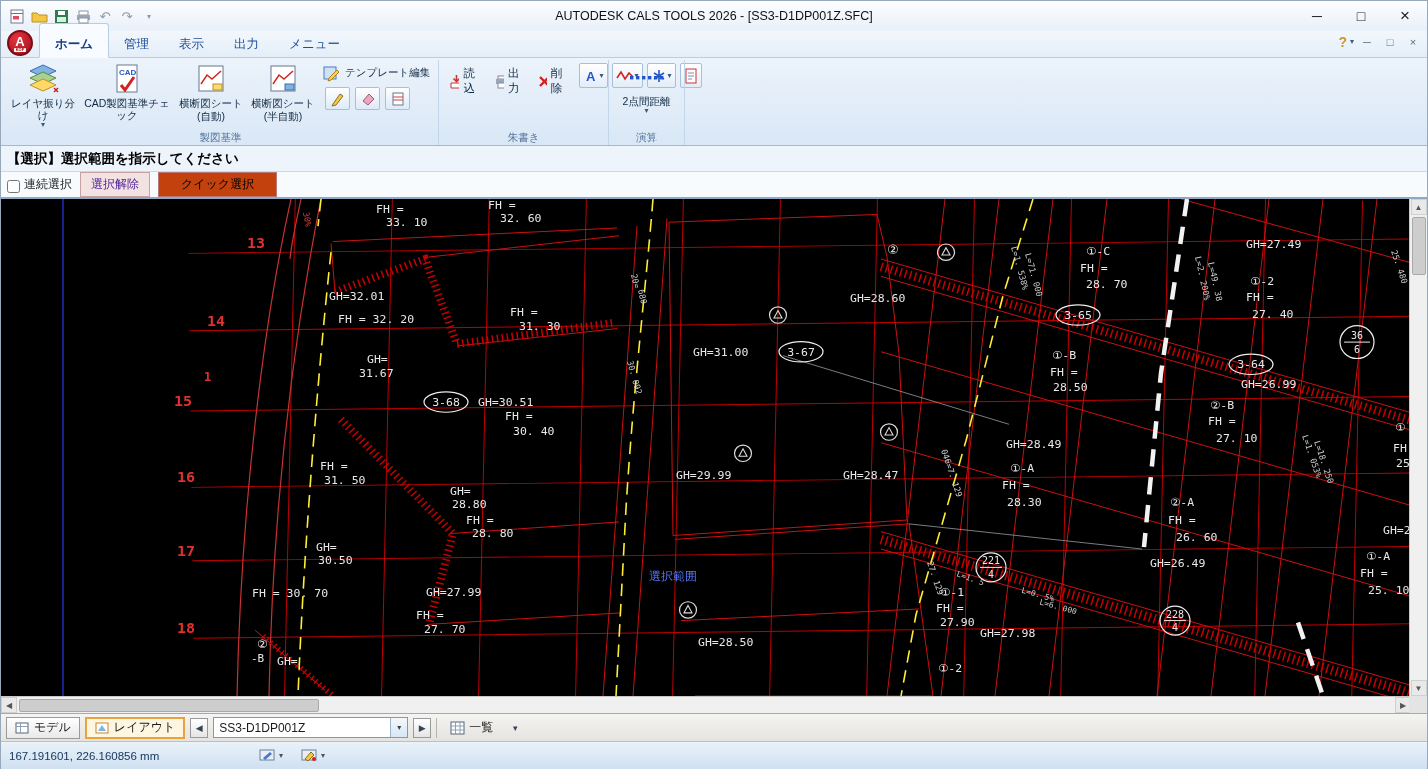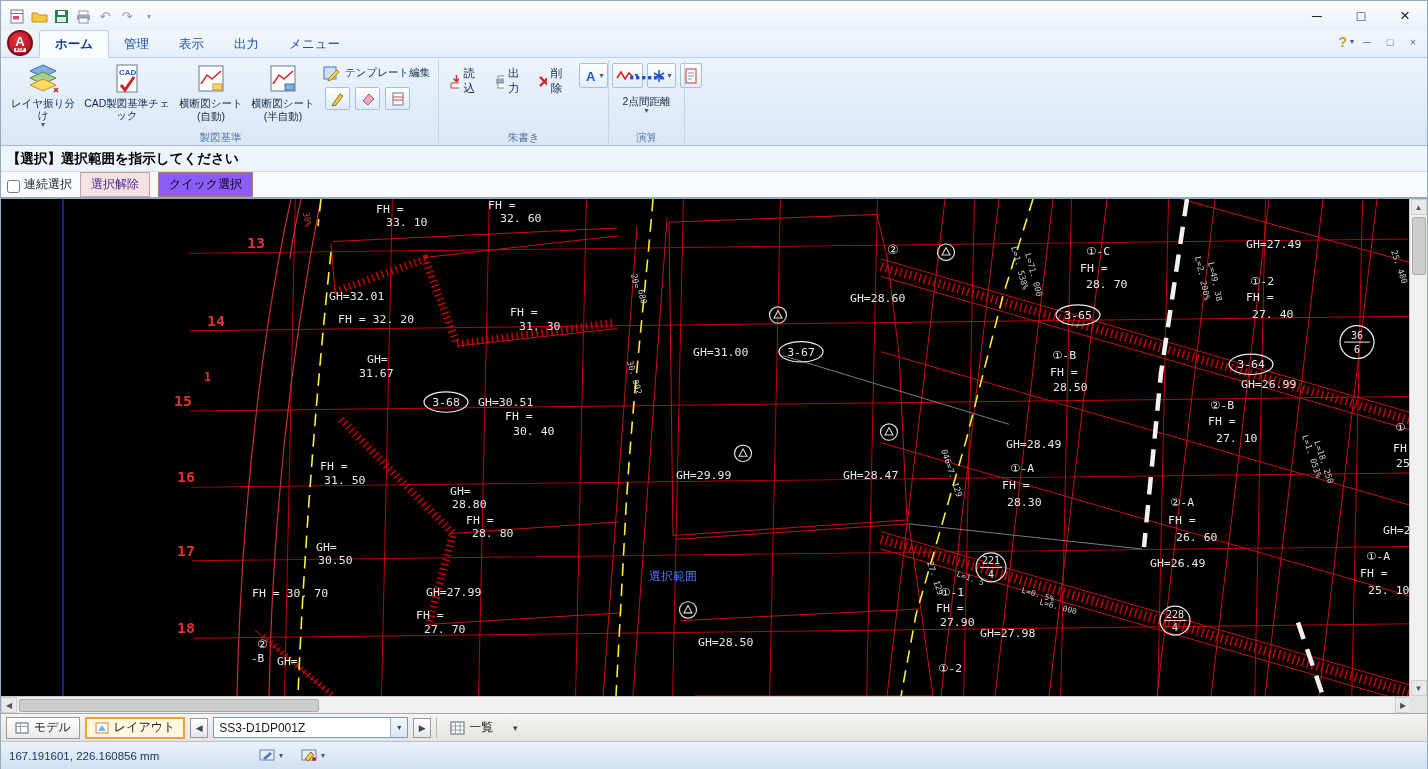--- a/index.html
+++ b/index.html
@@ -13,21 +13,21 @@
   .qicon{width:20px;height:20px;display:flex;align-items:center;justify-content:center;border-radius:2px}
   .qicon.glyph{font-size:13px;color:#8b9bb0}
   .title-text{position:absolute;left:0;right:0;text-align:center;font-size:12.5px;color:#111}
   .winbtns{margin-left:auto;display:flex;z-index:2}
   .winbtn{width:44px;height:29px;display:flex;align-items:center;justify-content:center;font-size:14px;color:#222}
 
   
   .tabrow{height:27px;background:linear-gradient(#f2f7fc,#e4eef8);display:flex;align-items:flex-end;border-bottom:1px solid #b9cde4;padding-left:4px;position:relative;flex:0 0 auto}
   .applogo{width:26px;height:26px;border-radius:50%;background:radial-gradient(circle at 35% 30%,#e5333f,#a00d1d);color:#fff;font-weight:bold;font-size:13px;display:flex;flex-direction:column;align-items:center;justify-content:center;margin:0 6px 1px 2px;border:2px solid #7c0a14;line-height:1}
   .applogo small{font-size:4px;background:#fff;color:#a00;padding:0 2px;border-radius:1px}
-  .rtab{padding:5px 15px 4px;color:#1f4e9c;font-size:12.5px;cursor:default}
+  .rtab{padding:12px 15px 4px;color:#1f4e9c;font-size:12.5px;cursor:default}
   .rtab.active{background:#f8fbff;border:1px solid #b9cde4;border-bottom:1px solid #f8fbff;border-radius:3px 3px 0 0;color:#17407f;font-weight:bold;margin-bottom:-1px}
   .tabrow-right{position:absolute;right:4px;top:3px;display:flex;align-items:center;gap:3px}
   .help-q{color:#c89а2a;color:#c89b2a;font-weight:bold;font-size:14px}
   .docbtn{width:20px;text-align:center;color:#5c6b7d;font-size:11px}
 
   
   .ribbon{height:88px;background:linear-gradient(#ecf3fb,#d9e7f6);border-bottom:1px solid #9fb9d6;display:flex;padding:2px 0 0 2px;flex:0 0 auto}
   .rgroup{position:relative;border-right:1px solid #c3d5e8;padding:1px 4px 13px;display:flex;align-items:flex-start}
   .glabel{position:absolute;bottom:0;left:0;right:0;text-align:center;font-size:10.5px;color:#55749c}
   .lbtn{width:72px;display:flex;flex-direction:column;align-items:center;padding:2px 1px 0;border:1px solid transparent;border-radius:3px}
@@ -43,21 +43,21 @@
   .sbtn{display:flex;align-items:center;gap:4px;padding:2px 5px;font-size:11.5px;color:#102a44;border:1px solid transparent;border-radius:2px}
   .g2bot{display:flex;gap:4px;padding-left:2px}
   .dbtn{display:flex;align-items:center;gap:1px;border:1px solid #a6c0da;background:linear-gradient(#ffffff,#e2edf8);border-radius:2px;height:25px;padding:0 3px}
 
   
   .prompt{height:26px;line-height:26px;background:#eef4fc;border-bottom:1px solid #cdd9e8;font-weight:bold;font-size:13.5px;padding-left:6px;color:#000;flex:0 0 auto}
   .opts{height:27px;display:flex;align-items:center;gap:8px;background:#f8fbfe;border-bottom:2px solid #8fa9c4;padding-left:6px;flex:0 0 auto}
   .chk{display:flex;align-items:flex-end;gap:4px;font-size:12px}
   .chk input{width:13px;height:13px}
   .btn-deselect{background:#f2e2e2;border:1px solid #c9a2a2;color:#4c1d95;padding:3px 10px;font-size:12px}
-  .btn-quick{background:#8b5cf6;border:1px solid #bb7777;color:#000;padding:3px 10px;font-size:12px}
+  .btn-quick{background:#c2410c;border:1px solid #bb7777;color:#000;padding:3px 22px;font-size:12px}
 
   
   .canvas-area{position:relative;height:514px;background:#000;flex:0 0 auto}
   .canvas-area svg.draw{position:absolute;left:0;top:0}
   .vscroll{position:absolute;right:0;top:0;width:18px;height:497px;background:#f0f0f0;border-left:1px solid #c8c8c8;display:flex;flex-direction:column;align-items:center}
   .hscroll{position:absolute;left:0;bottom:0;width:1410px;height:17px;background:#f0f0f0;border-top:1px solid #c8c8c8;display:flex;align-items:center}
   .scorner{position:absolute;right:0;bottom:0;width:18px;height:17px;background:#e4e4e4}
   .sarrow{width:16px;height:16px;display:flex;align-items:center;justify-content:center;font-size:8px;color:#555;background:#e9e9e9;border:1px solid #cfcfcf}
   .vthumb{width:14px;height:58px;background:#cdcdcd;border:1px solid #aaa;border-radius:2px;margin-top:2px}
   .hthumb{width:300px;height:13px;background:#cdcdcd;border:1px solid #aaa;border-radius:2px;margin-left:2px}
@@ -109,20 +109,21 @@
         <svg width="17" height="17">
             <rect x="4" y="3" width="9" height="4" fill="#fff" stroke="#8a96a6"></rect>
             <rect x="2" y="7" width="13" height="5" fill="#9aa7b8"></rect>
             <rect x="4" y="10" width="9" height="5" fill="#fff" stroke="#8a96a6"></rect>
           </svg>
       </span>
       <span class="qicon glyph">↶</span>
       <span class="qicon glyph">↷</span>
       <span class="qicon glyph" style="font-size:8px">▾</span>
     </div>
+    <div class="title-text">AUTODESK CALS TOOLS 2026 - [SS3-D1DP001Z.SFC]</div>
     <div class="winbtns">
       <span class="winbtn">─</span>
       <span class="winbtn">□</span>
       <span class="winbtn" style="font-size:17px">×</span>
     </div>
   </div>
 
   <div class="tabrow">
     <div class="applogo">
         <span>A</span>

